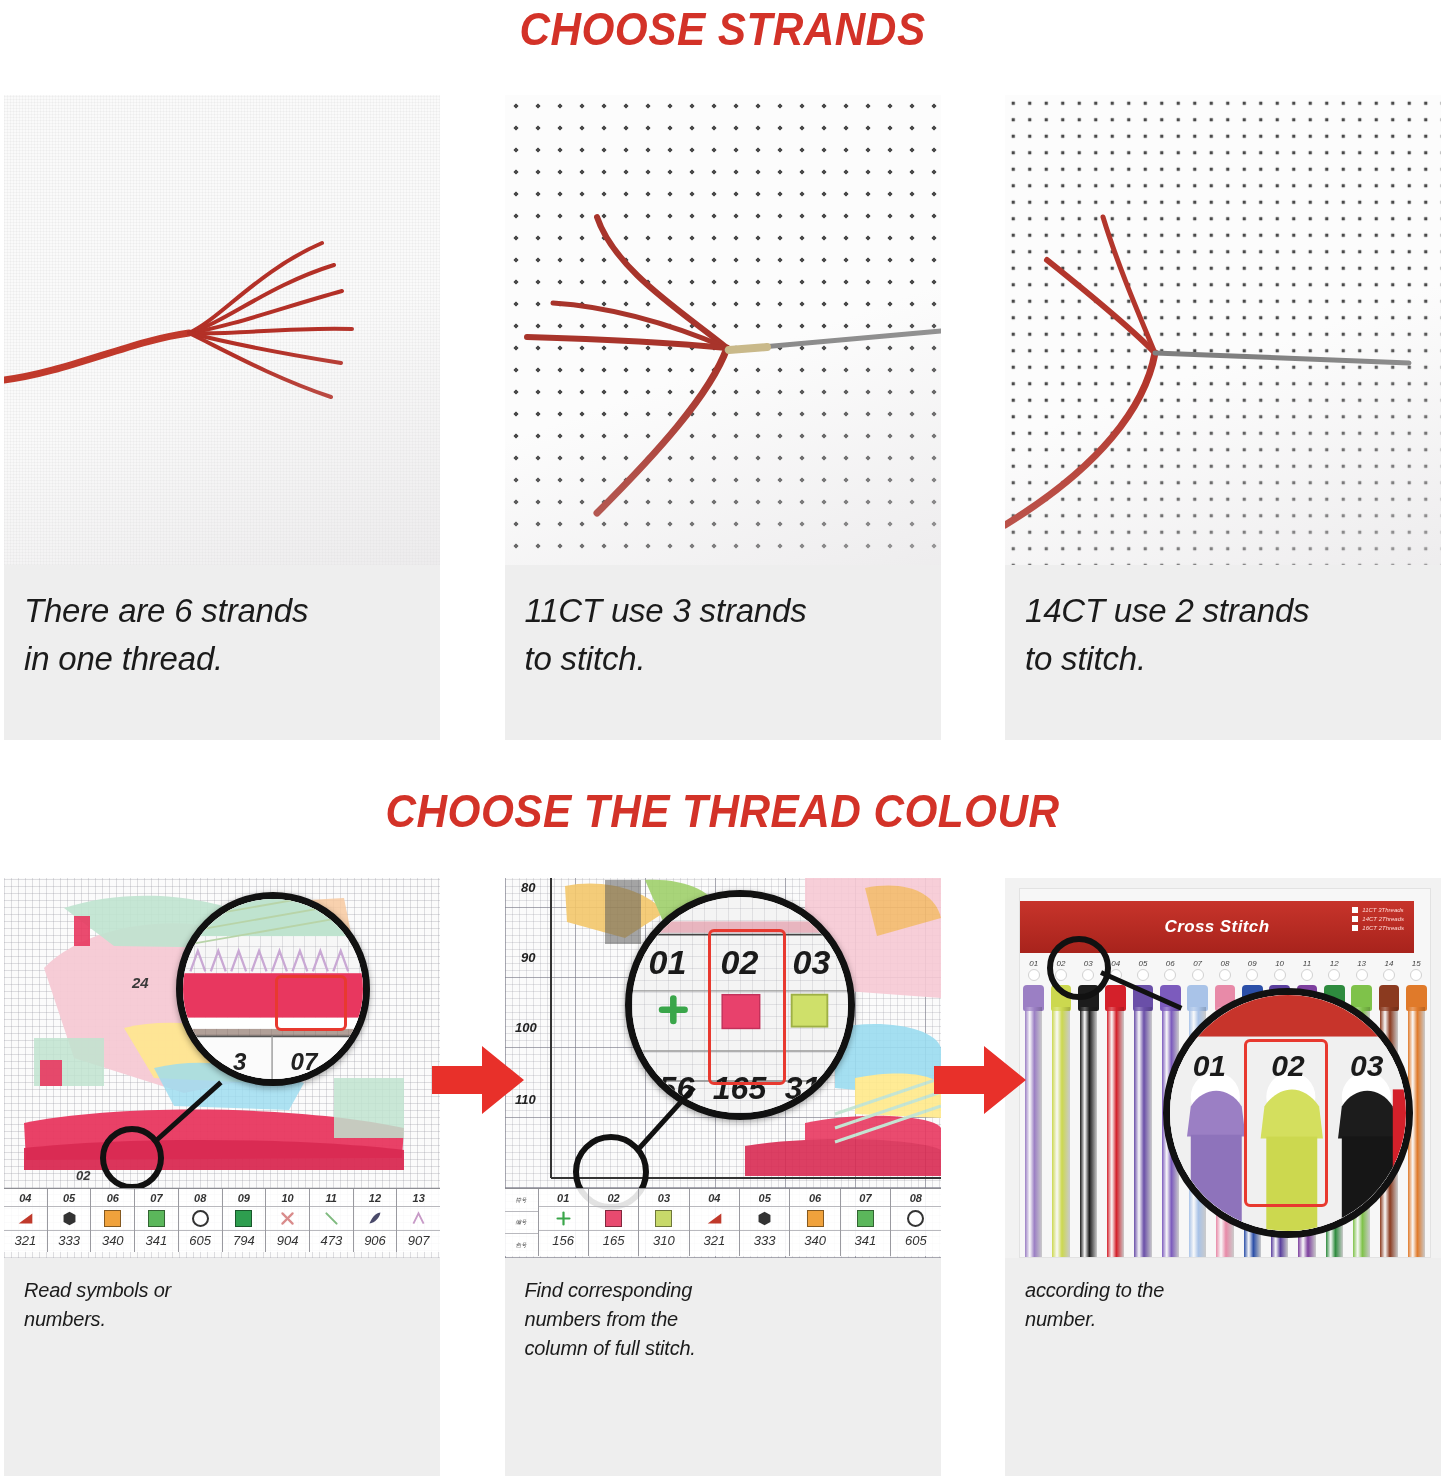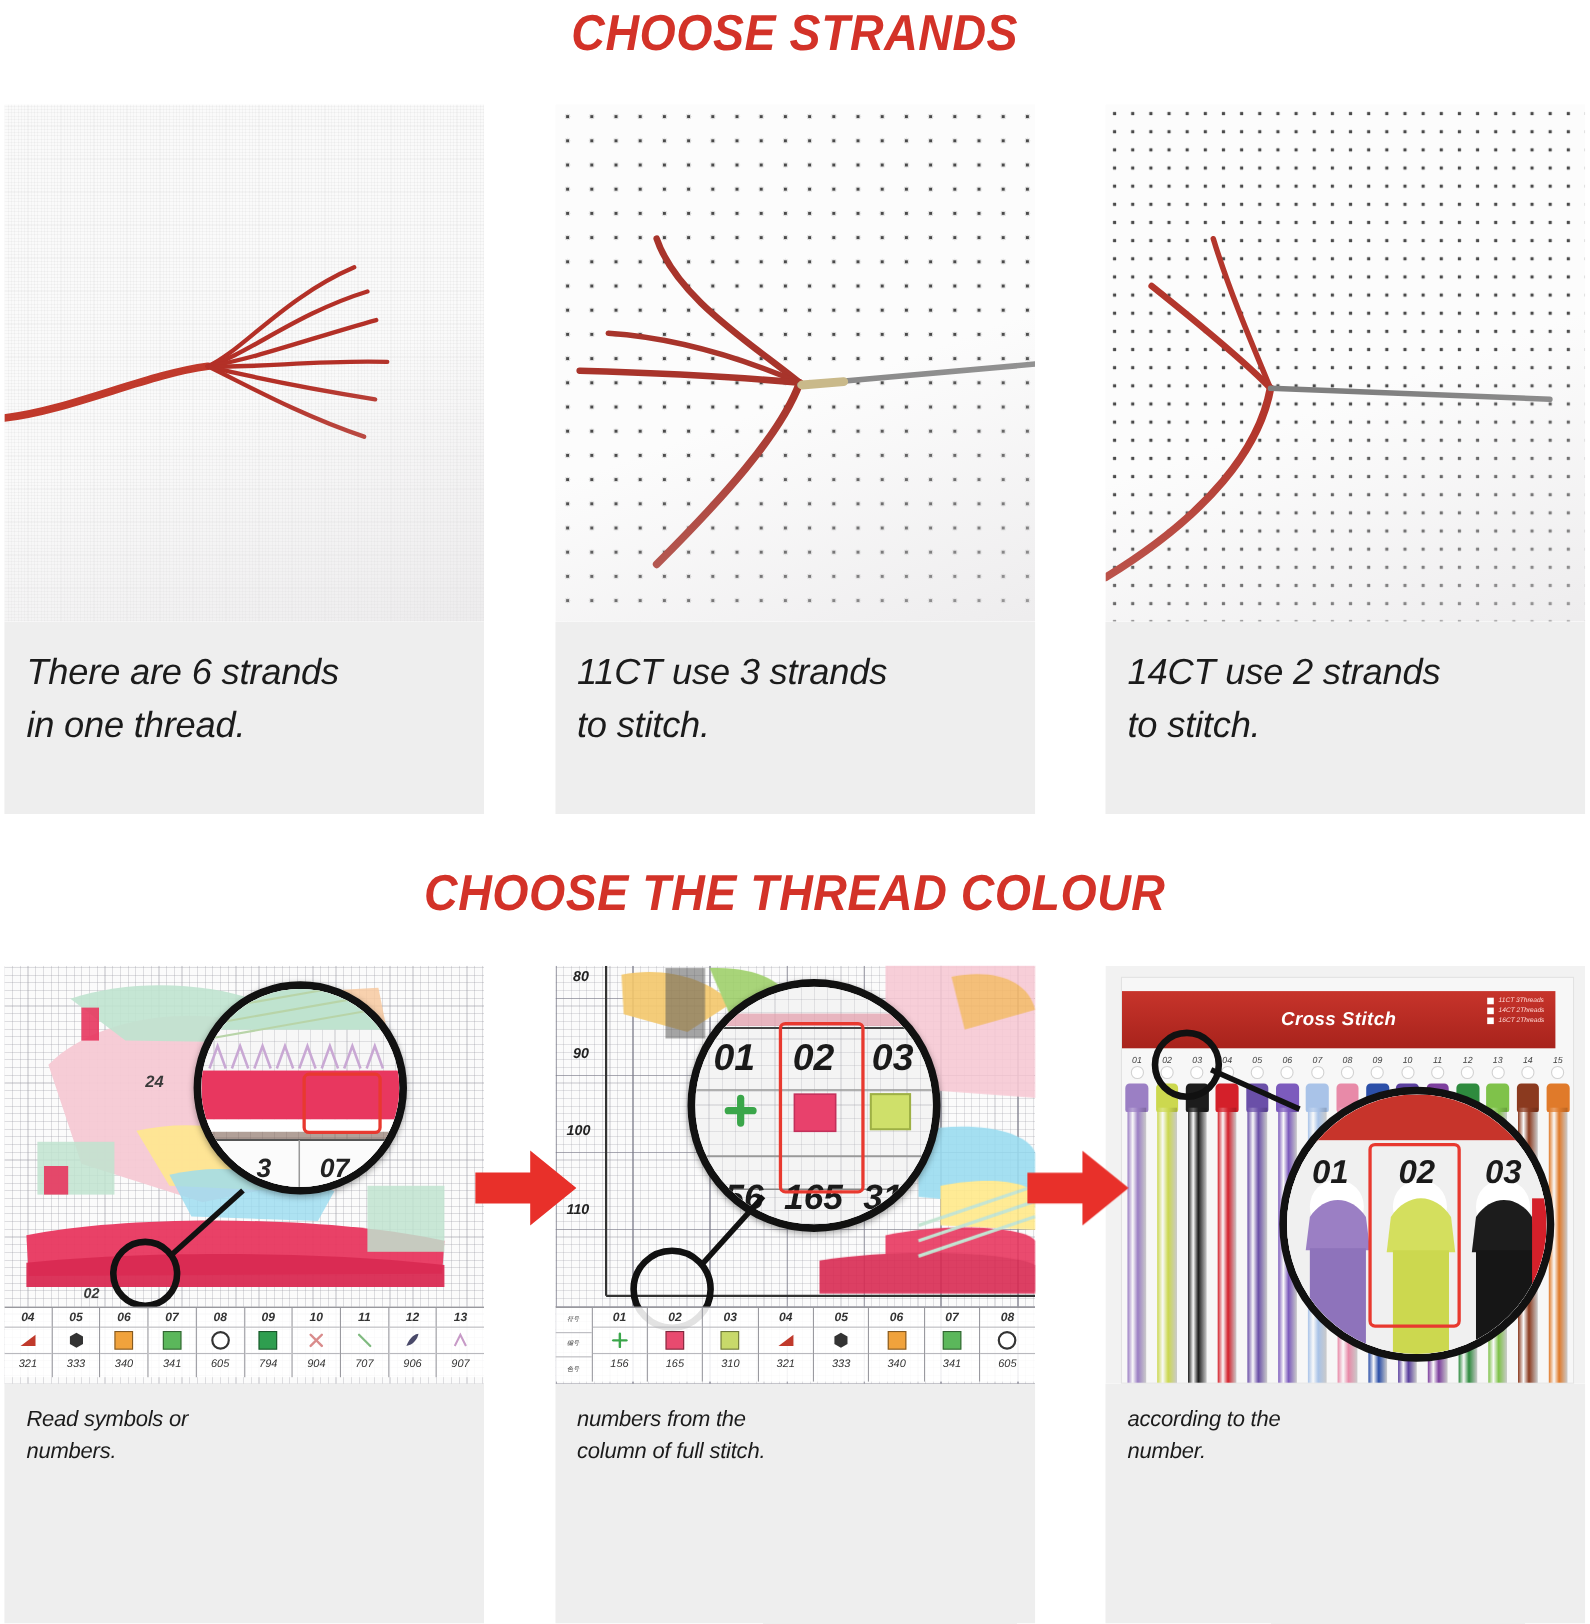--- a/index.html
+++ b/index.html
@@ -160,21 +160,21 @@
   }
   .legend-col:last-child { border-right: none; }
   .legend-col .lc-num,
   .legend-col .lc-sym,
   .legend-col .lc-dmc {
     display: flex; align-items: center; justify-content: center;
     border-bottom: 1px solid #b9b9be;
   }
   .legend-col .lc-num { height: 18px; font-size: 11px; font-weight: 600; color: #333; }
   .legend-col .lc-sym { height: 24px; }
-  .legend-col .lc-dmc { height: 18px; font-size: 10px; color: #333; border-bottom: none; }
+  .legend-col .lc-dmc { height: 18px; font-size: 13px; color: #333; border-bottom: none; }
 
   .sym { width: 17px; height: 17px; display: inline-block; position: relative; }
   .sym-sq { border: 1px solid rgba(0,0,0,.45); }
   .sym-circ { border-radius: 50%; border: 2px solid #333; background: #fff; }
 
   
   .magnifier {
     position: absolute;
     border-radius: 50%;
     border: 7px solid #111;
@@ -420,21 +420,21 @@
             </div>
             <div class="lc-dmc">904</div>
           </div>
           <div class="legend-col">
             <div class="lc-num">11</div>
             <div class="lc-sym">
               <span class="sym"><svg viewBox="0 0 20 20" width="17" height="17">
                   <line x1="4" y1="4" x2="16" y2="16" stroke="#7fba7f" stroke-width="2.4" stroke-linecap="round"></line>
                 </svg></span>
             </div>
-            <div class="lc-dmc">707</div>
+            <div class="lc-dmc">473</div>
           </div>
           <div class="legend-col">
             <div class="lc-num">12</div>
             <div class="lc-sym">
               <span class="sym"><svg viewBox="0 0 20 20" width="17" height="17">
                   <path d="M4 16 C 8 6, 14 3, 17 3 C 16 9, 11 15, 4 16 Z" fill="#4a4a6a"></path>
                 </svg></span>
             </div>
             <div class="lc-dmc">906</div>
           </div>
@@ -597,20 +597,21 @@
             <div class="lc-num">08</div>
             <div class="lc-sym">
               <span class="sym sym-circ"></span>
             </div>
             <div class="lc-dmc">605</div>
           </div>
         </div>
     </div>
 
     <div class="panel-caption">
+      <span class="ln">Find corresponding</span>
       <span class="ln">numbers from the</span>
       <span class="ln">column of full stitch.</span>
     </div>
   </div>
 
   <div class="panel">
     <div class="panel-photo">
       <div class="thread-card">
         <div class="tc-inner">
           <div class="tc-header">

